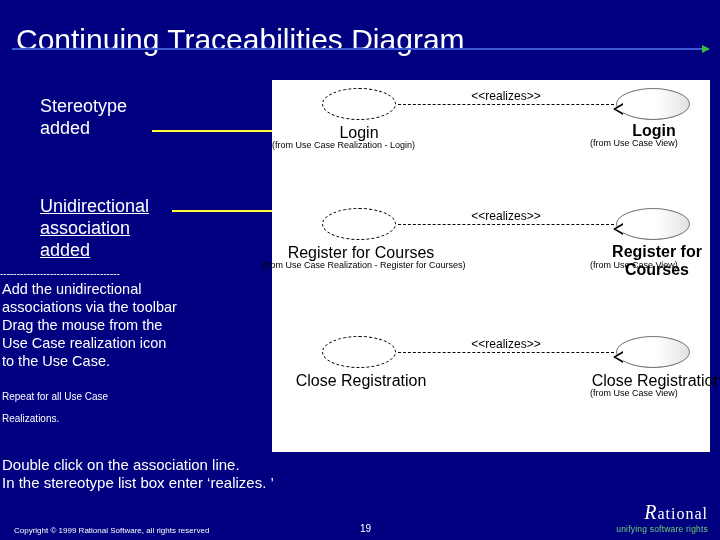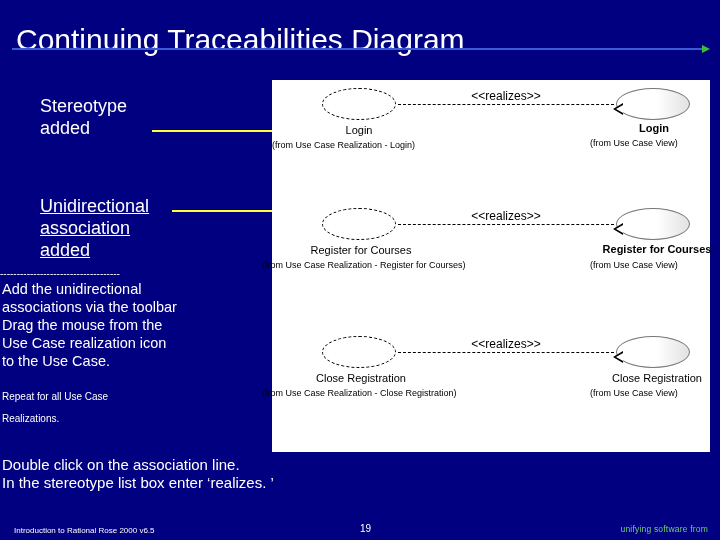--- a/index.html
+++ b/index.html
@@ -56,21 +56,21 @@
     border: 1.5px dashed #000;
     border-radius: 50%;
     background: #fff;
   }
   
   .solid-ell {
     border-radius: 50%;
     background: linear-gradient(to right, #fff 55%, #e2e2e2 100%);
     border: 1px solid #777;
   }
-  .lbl { text-align: center; font-size: 11px; color: #000; }
+  .lbl { text-align: center; font-size: 16px; color: #000; }
   .from { text-align: left; font-size: 9px; color: #000; }
   
   .assoc {
     border-top: 1.5px dashed #000;
   }
   .arrowh {
     width: 0; height: 0;
     border-left: 8px solid transparent;
     border-top: 5px solid transparent;
     border-bottom: 5px solid transparent;
@@ -157,25 +157,25 @@
   <div class="abs from" style="top:180px; left:318px; width:120px;">(from Use Case View)</div>
 
   <div class="abs dash-ell" style="top:256px; left:50px; width:74px; height:32px;"></div>
   <div class="abs solid-ell" style="top:256px; left:344px; width:74px; height:32px;"></div>
   <div class="abs assoc" style="top:272px; left:126px; width:216px;"></div>
   <div class="abs" style="top:272px; left:343px;">
       <div class="arrowh"></div>
     </div>
   <div class="abs stereo" style="top:257px; left:194px; width:80px;">&lt;&lt;realizes&gt;&gt;</div>
   <div class="abs lbl" style="top:292px; left:14px; width:150px;">Close Registration</div>
-  <div class="abs from" style="top:308px; left:-10px; width:260px;">(from Use Case Realization - Close Registration)</div>
   <div class="abs lbl" style="top:292px; left:310px; width:150px;">Close Registration</div>
   <div class="abs from" style="top:308px; left:318px; width:120px;">(from Use Case View)</div>
 
 </div>
 
 <div class="footer">
-  <div>Introduction to Rational Rose 2000 v6.5</div>
+  <div>Copyright © 1999 Rational Software, all rights reserved</div>
 </div>
 <div class="pagenum">19</div>
 <div class="logo">
-  <div class="tag">unifying software from</div>
+  <div class="brand"><span class="r">R</span>ational</div>
+  <div class="tag">unifying software rights</div>
 </div>
 
 </body></html>

